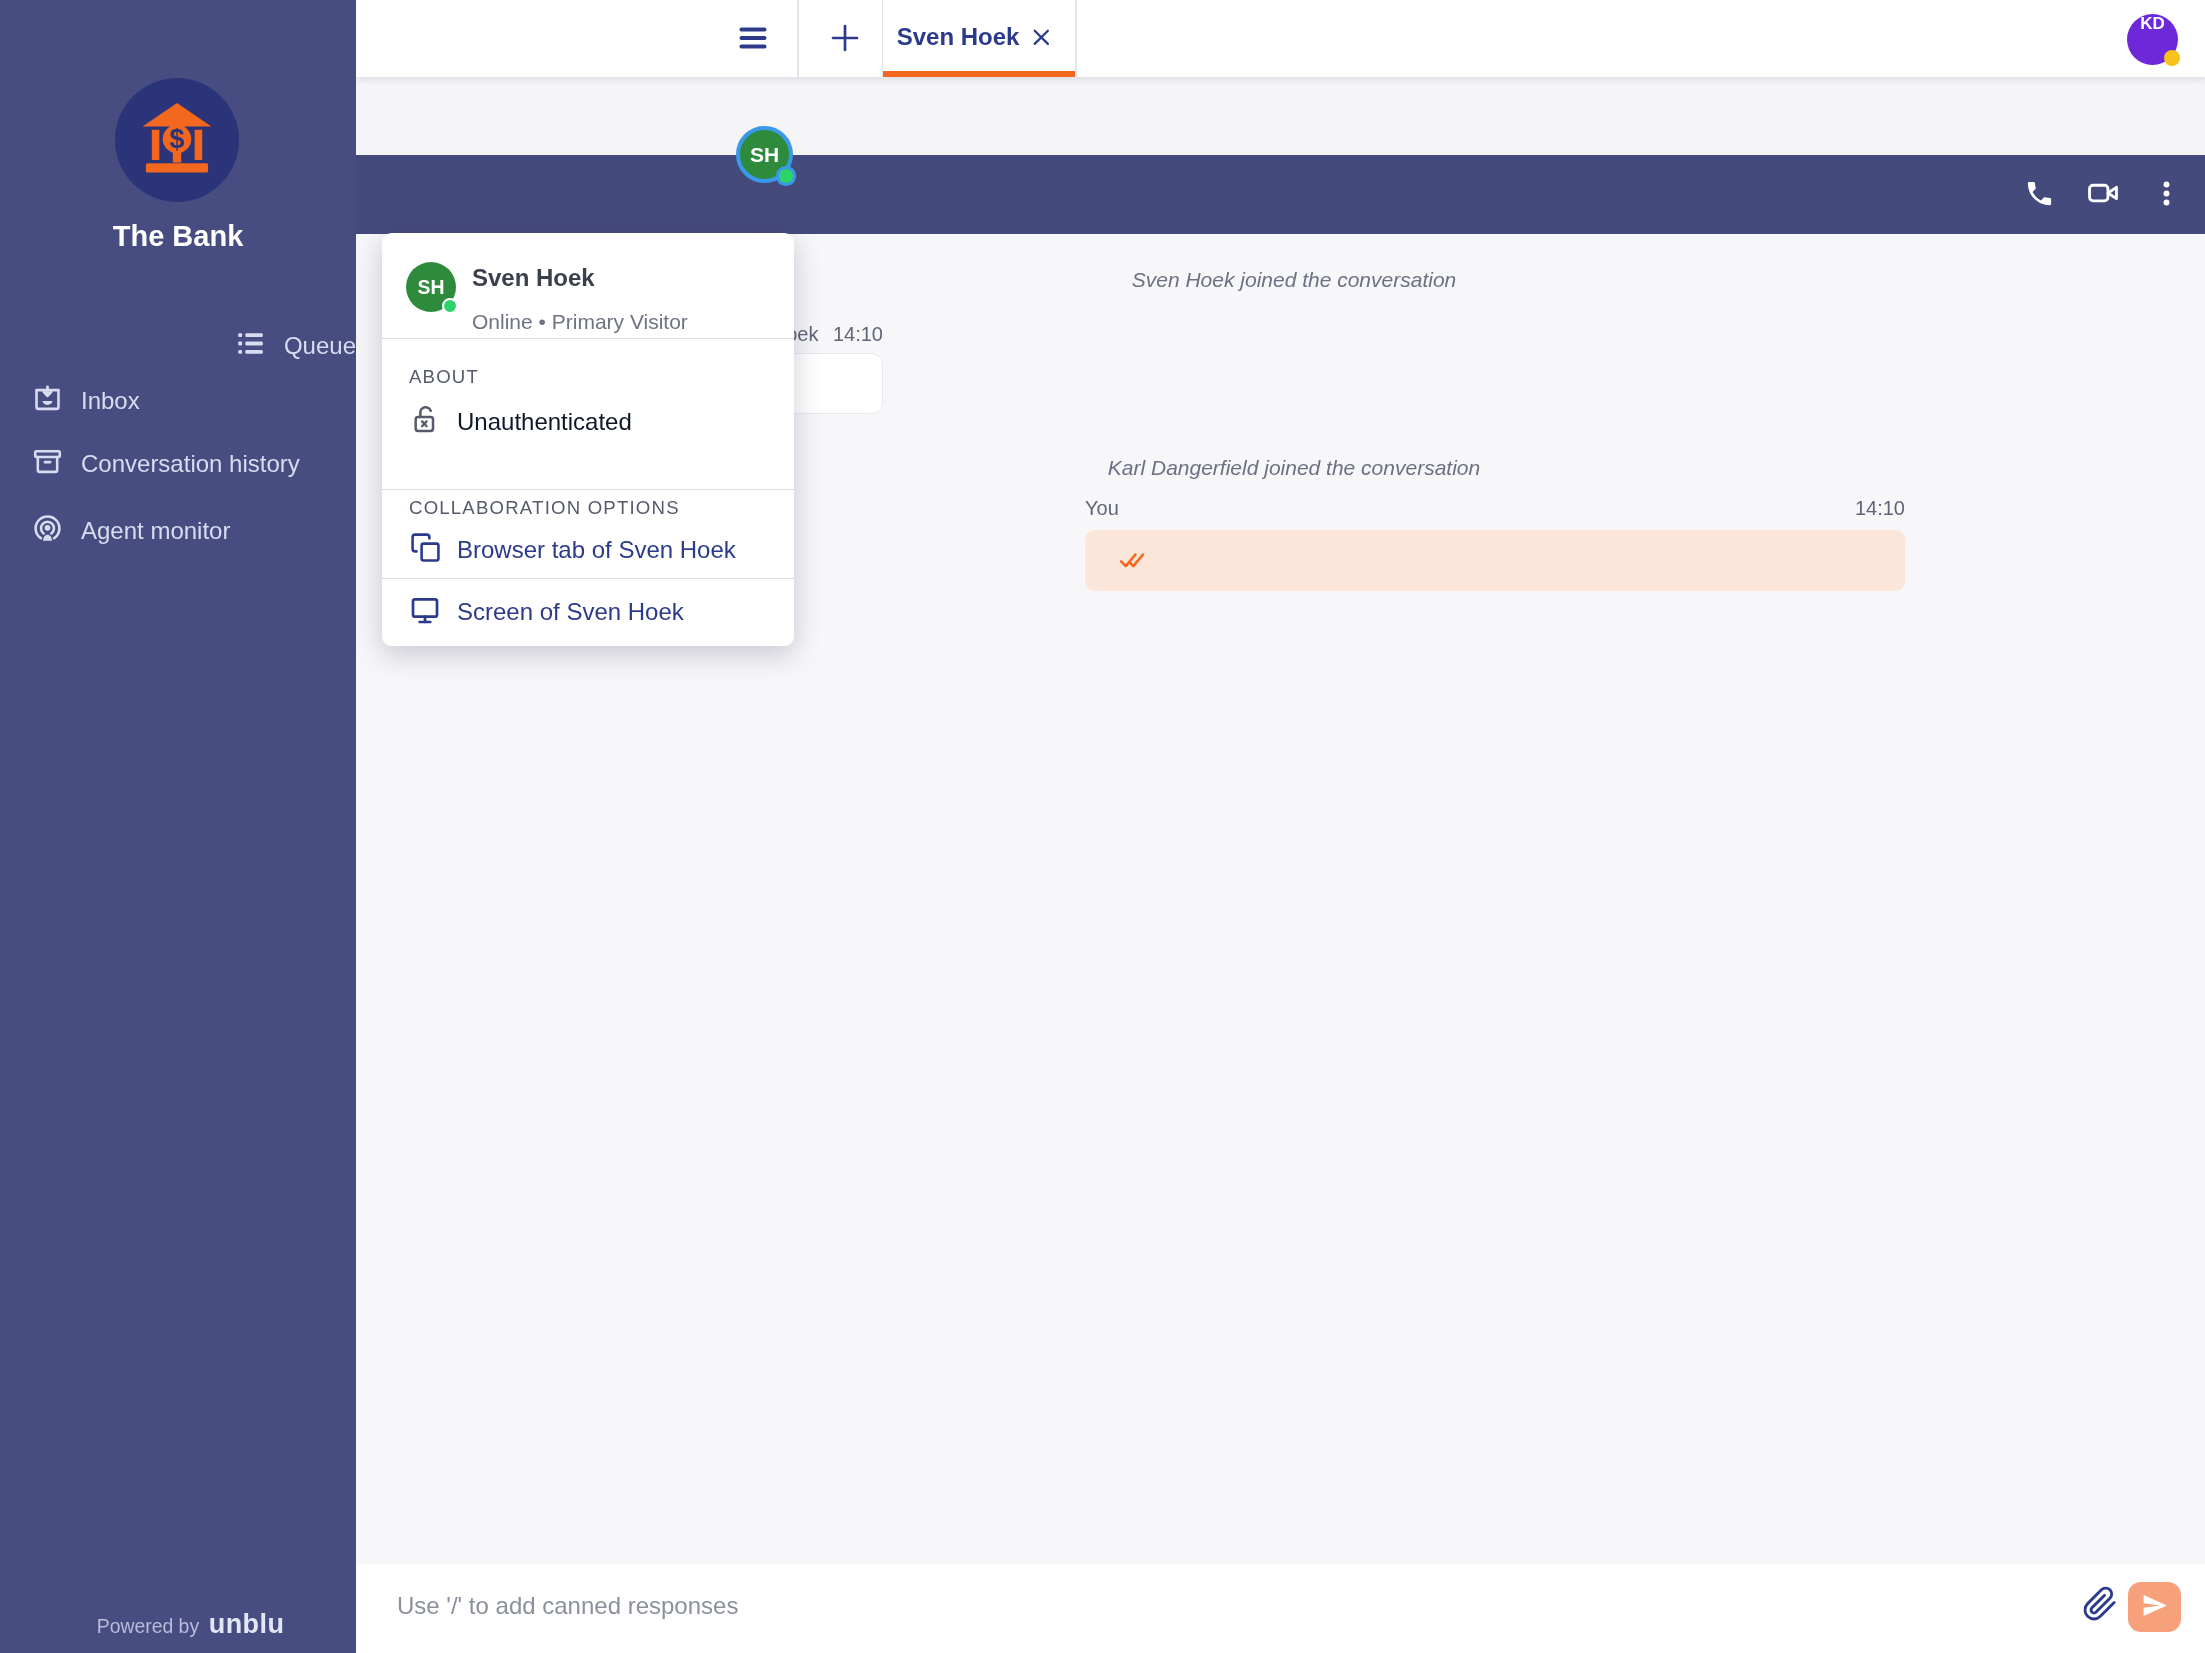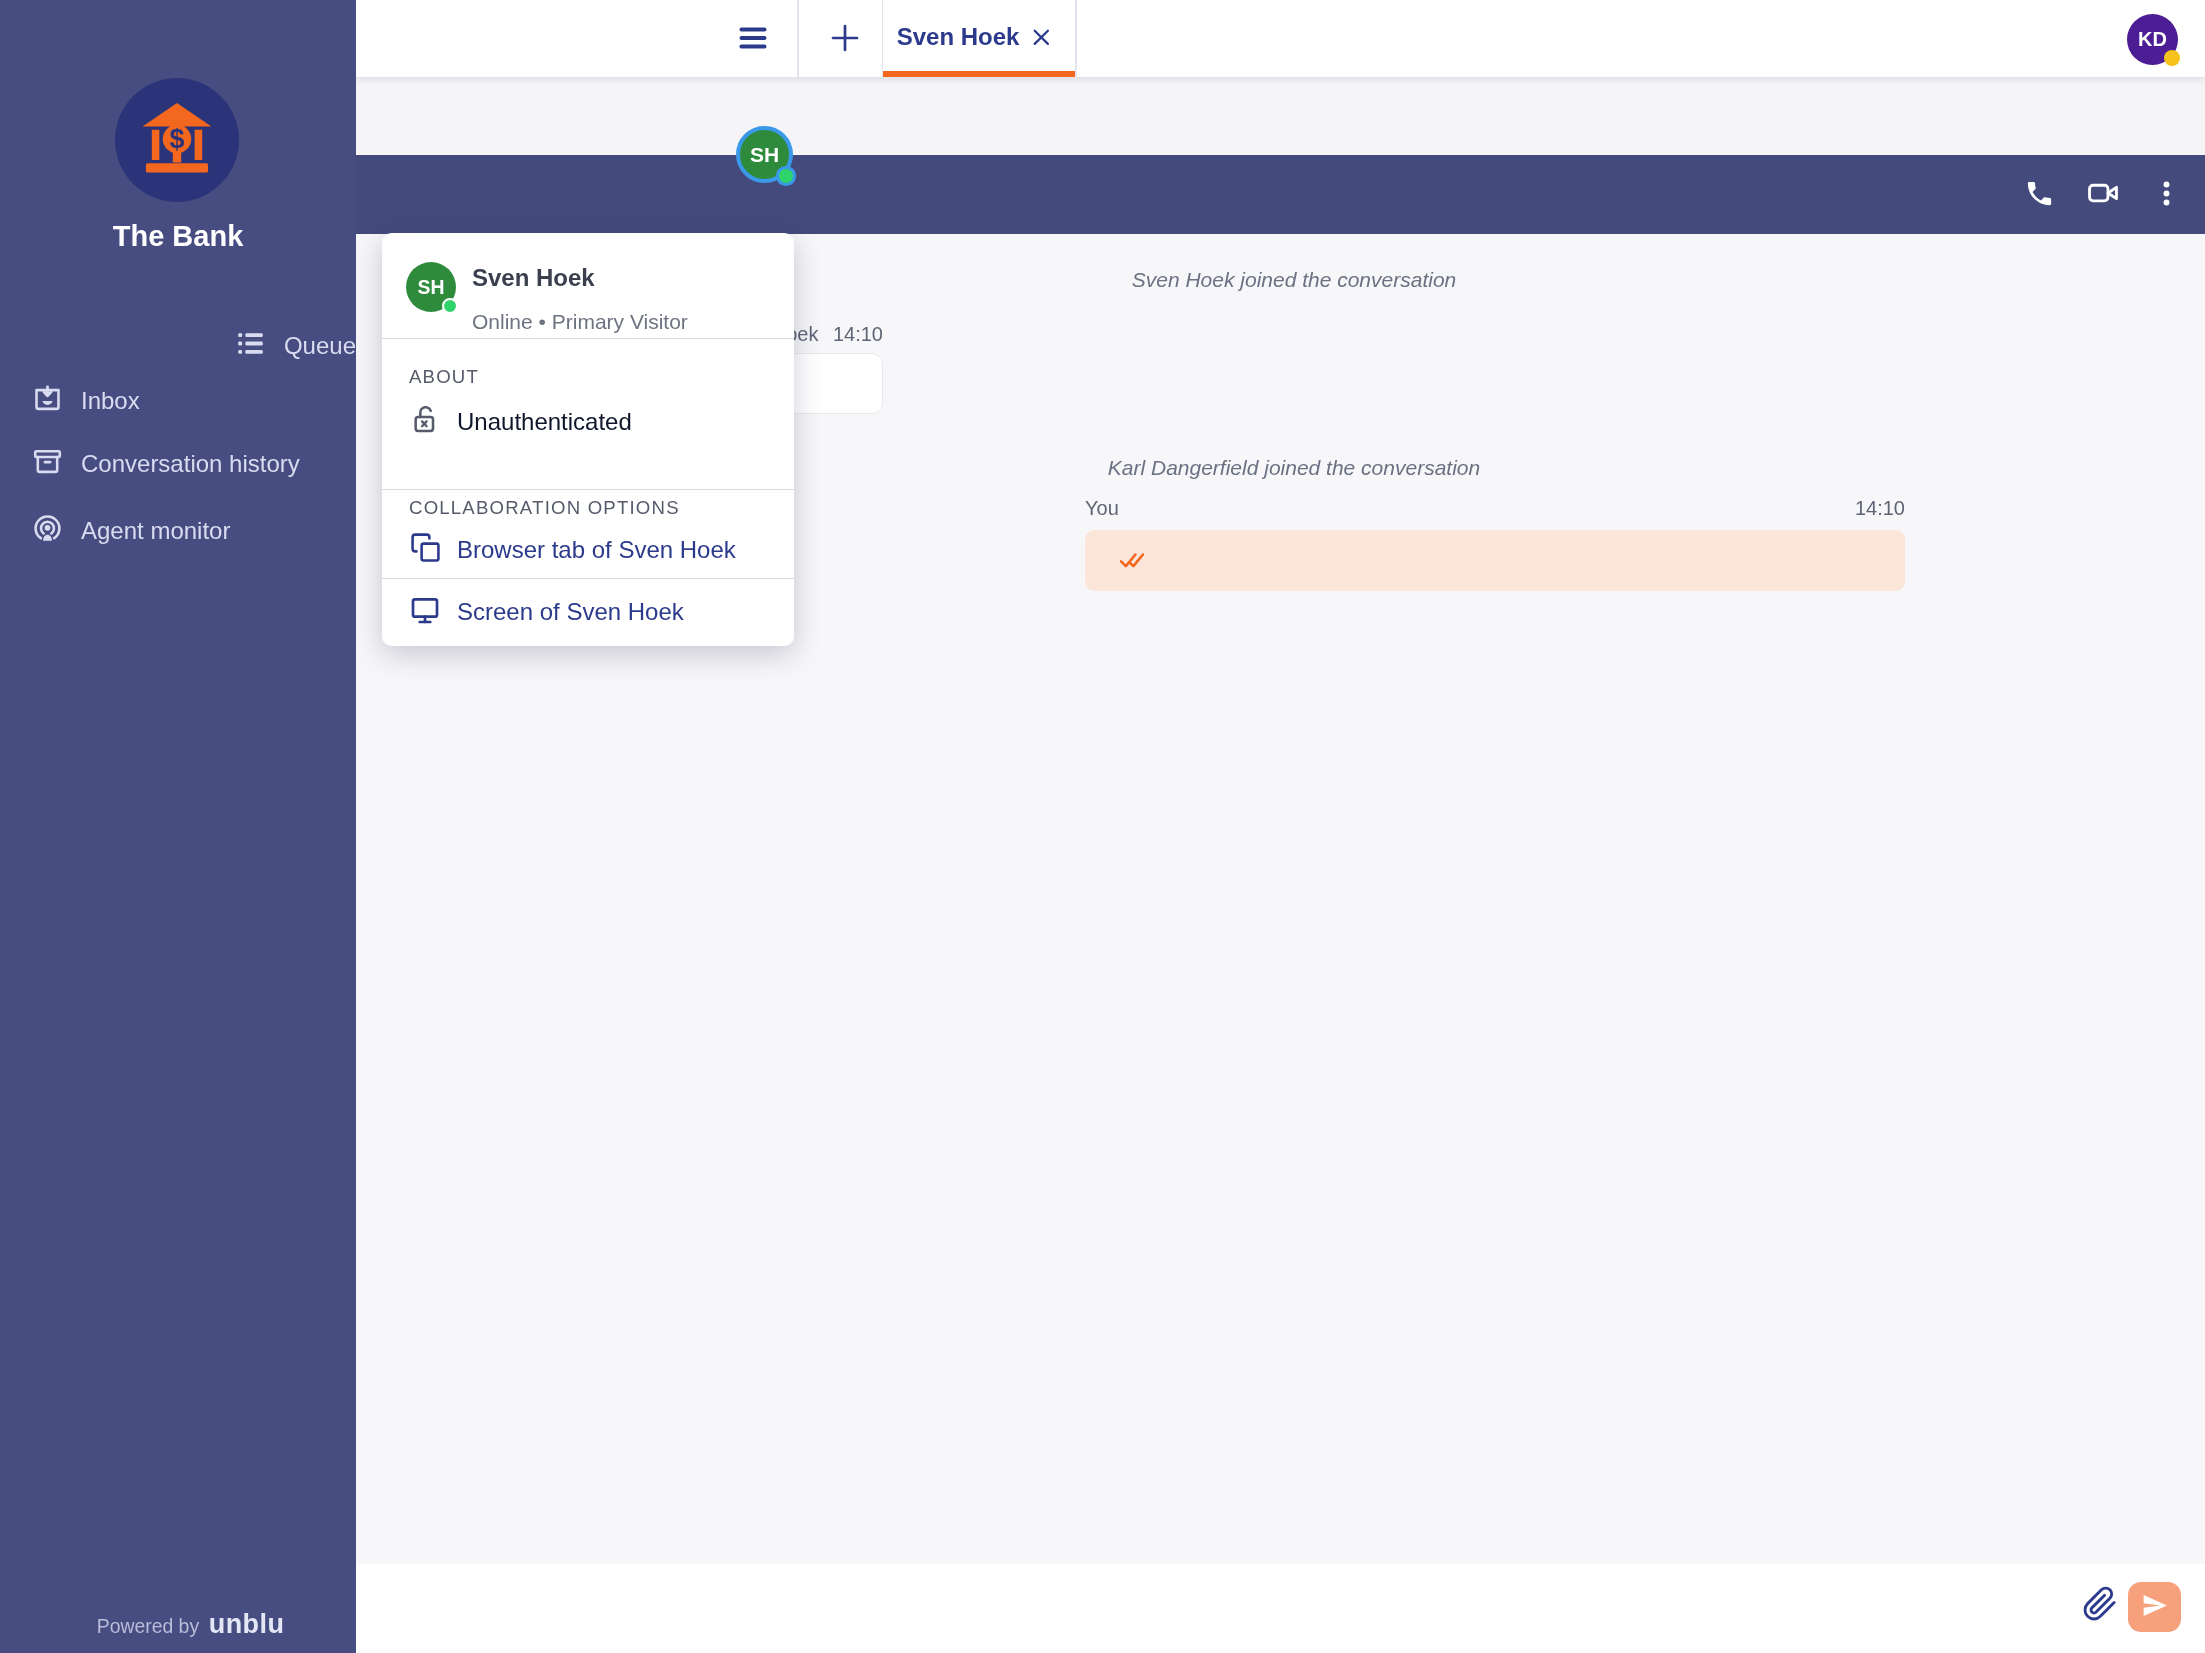--- a/index.html
+++ b/index.html
@@ -45,21 +45,21 @@
   
   .toolbar{position:absolute;left:356px;top:77px;right:0;height:77px;background:var(--toolbar-bg);}
   .btn-group{position:absolute;left:382px;top:93px;height:57px;display:flex;background:#ffffff;border:1.2px solid var(--border);border-radius:8px;overflow:hidden;}
   .btn-group .tool-btn{width:49px;height:100%;display:flex;align-items:center;justify-content:center;background:#ffffff;border:none;cursor:pointer;}
   .btn-group .tool-btn + .tool-btn{border-left:1.2px solid var(--border);}
   .gear-btn{position:absolute;left:510px;top:93px;width:48px;height:57px;background:#ffffff;border:1.2px solid var(--border);border-radius:8px;display:flex;align-items:center;justify-content:center;cursor:pointer;}
   .collaborate-btn{position:absolute;left:1145px;top:91px;width:206px;height:57px;background:#ffffff;border:1.2px solid var(--border);border-radius:6.5px;display:flex;align-items:center;justify-content:center;gap:13px;cursor:pointer;}
   .collaborate-btn .btn-label{font-size:24px;font-weight:bold;color:var(--navy);}
   .caret-down{width:0;height:0;border-left:7.3px solid transparent;border-right:7.3px solid transparent;border-top:9px solid var(--navy);}
   
-  .agent-avatar{position:absolute;left:2127px;top:13.7px;width:51px;height:51px;border-radius:50%;background:#4c1d95;color:#fff;font-size:20px;font-weight:bold;display:flex;align-items:center;justify-content:center;z-index:30;cursor:pointer;}
+  .agent-avatar{position:absolute;left:2127px;top:13.7px;width:51px;height:51px;border-radius:50%;background:#6d28d9;color:#fff;font-size:17px;font-weight:bold;display:flex;justify-content:center;z-index:30;cursor:pointer;}
   .agent-status-dot{position:absolute;right:-2.4px;bottom:-1.6px;width:16px;height:16px;border-radius:50%;background:#f6c21b;}
   
   .convo-header{position:absolute;left:356px;top:155px;right:0;height:79px;background:var(--navy-bg);z-index:10;}
   .visitor-avatar-hdr{position:absolute;left:380px;top:-29px;width:57px;height:57px;border-radius:50%;background:#2e8b3c;border:4px solid #3a99e8;color:#fff;font-size:21px;font-weight:bold;display:flex;align-items:center;justify-content:center;cursor:pointer;}
   .visitor-dot-hdr{position:absolute;right:-6.5px;bottom:-6.5px;width:19.4px;height:19.4px;border-radius:50%;background:#2fd36b;border:3.2px solid #3a99e8;}
   .hdr-icons{position:absolute;right:21px;top:0;height:79px;display:flex;align-items:center;gap:27.4px;}
   .hdr-icon-btn{width:36px;height:36px;}
   
   .chat-notice{position:absolute;transform:translateX(-50%);font-size:21px;font-style:italic;color:var(--gray-text);white-space:nowrap;z-index:5;}
   .partial-msg-meta{position:absolute;right:1322px;top:323px;display:flex;gap:14.5px;font-size:20px;color:#5f6575;white-space:nowrap;z-index:5;}
@@ -330,20 +330,21 @@
     <svg width="32" height="32" viewBox="0 0 24 24" fill="none" stroke="#2c3a8c" stroke-width="2" stroke-linecap="round" stroke-linejoin="round">
       <rect x="3" y="4" width="18" height="13" rx="1.5"></rect>
       <line x1="12" y1="17" x2="12" y2="21"></line>
         <line x1="8" y1="21" x2="16" y2="21"></line>
     </svg>
   </span>
   <div class="popup-row-text option-link" style="top:365px;">Screen of Sven Hoek</div>
 </div>
 
 <div class="composer">
+  <input class="composer-input" type="text" placeholder="Use '/' to add canned responses" style="">
   <button class="icon-btn attach-btn">
     <span>
       <svg width="36" height="36" viewBox="0 0 24 24" fill="none" stroke="#2c3a8c" stroke-width="1.9" stroke-linecap="round" stroke-linejoin="round">
         <path d="M21.44 11.05l-9.19 9.19a6 6 0 0 1-8.49-8.49l9.19-9.19a4 4 0 0 1 5.66 5.66l-9.2 9.19a2 2 0 0 1-2.83-2.83l8.49-8.48"></path>
       </svg>
     </span>
   </button>
   <button class="send-btn">
     <span>
       <svg width="29" height="29" viewBox="0 0 24 24" fill="#ffffff">

